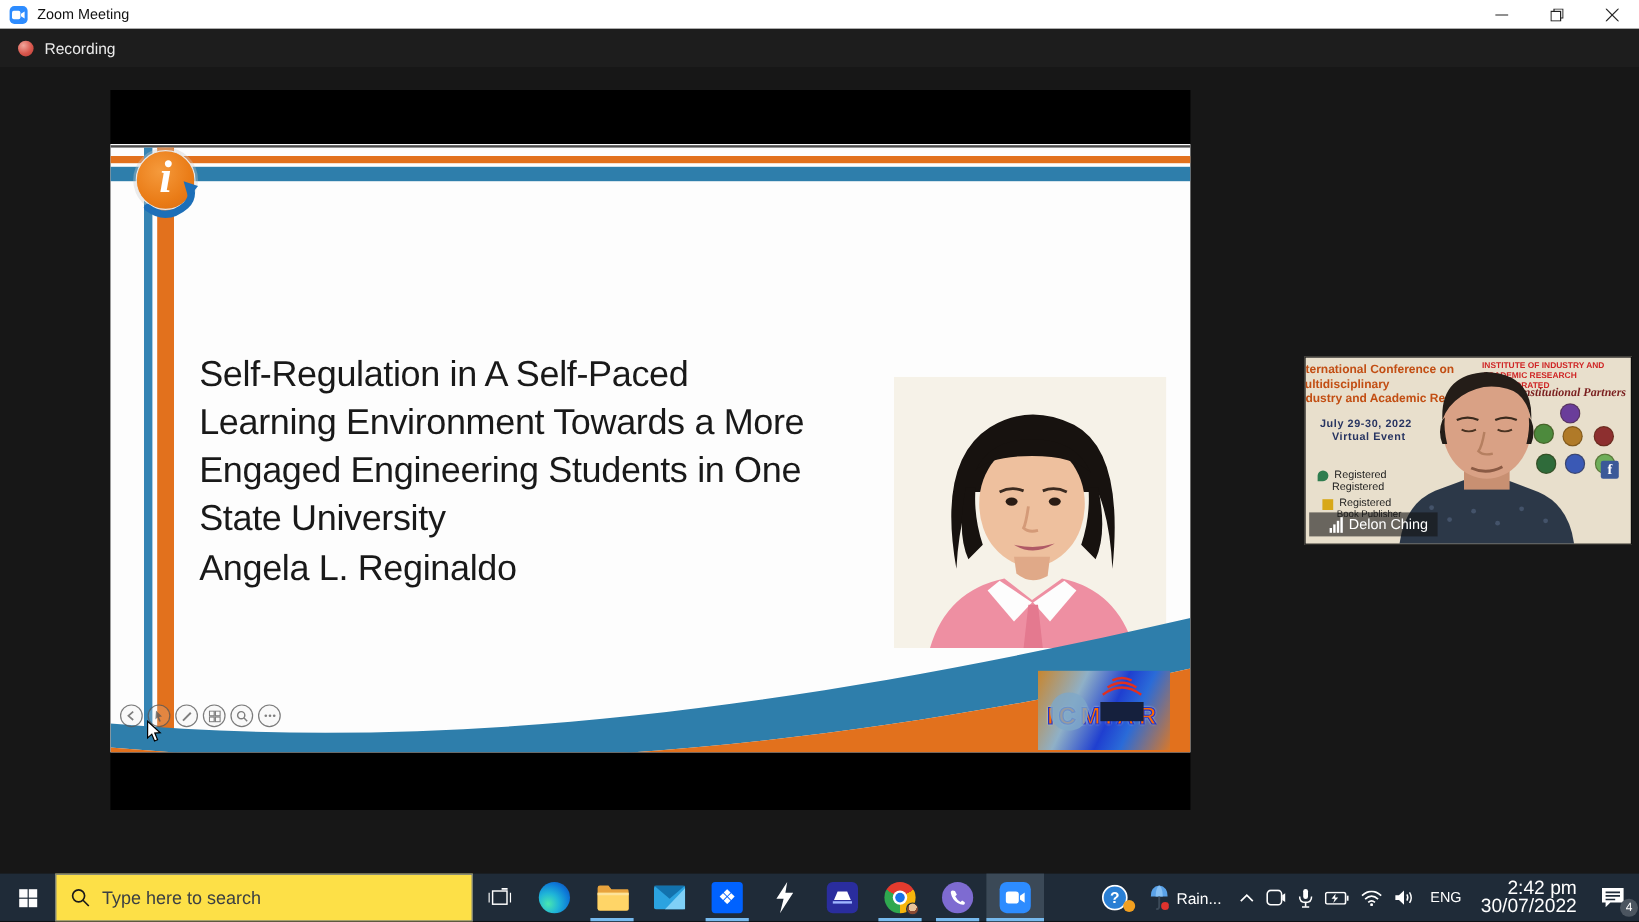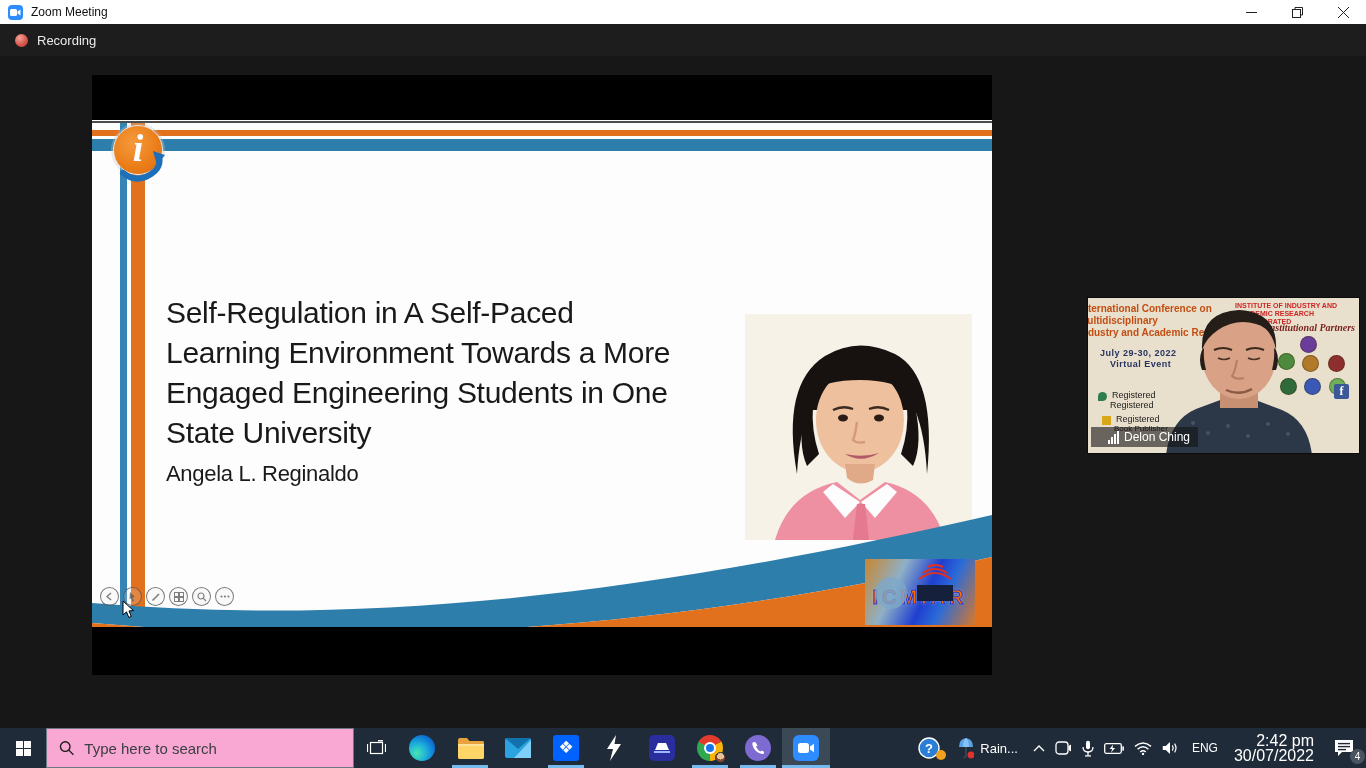--- a/index.html
+++ b/index.html
@@ -29,21 +29,21 @@
   .vline-blue { position:absolute; left:28px; top:3px; width:7px; height:500px; background:#3584b4; }
   .vline-orange { position:absolute; left:39px; top:3px; width:14px; height:503px; background:#e2711d; }
 
   .corner-logo { position:absolute; left:17px; top:3px; width:60px; height:62px; }
   .corner-logo .disc { position:absolute; left:4px; top:2px; width:50px; height:50px; border-radius:50%;
         background:radial-gradient(circle at 40% 35%, #f59a3c 0%, #ea7c17 60%, #d96a10 100%);
         border:1px solid #e8e8e8; box-shadow:0 0 0 2px rgba(200,200,200,.35); display:flex; align-items:center; justify-content:center; }
   .corner-logo .iletter { font-family:"Liberation Serif", serif; font-style:italic; font-weight:bold; font-size:38px; color:#fff; margin-top:-4px; }
 
   .slide-title { position:absolute; left:74px; top:173px; width:620px; color:#191919; font-size:30px; line-height:40px; letter-spacing:-.3px; }
-  .slide-author { margin-top:6px; font-size:22px; line-height:30px; color:#191919; }
+  .slide-author { margin-top:6px; font-size:30px; line-height:30px; color:#191919; }
 
   .portrait { position:absolute; left:653px; top:194px; width:227px; height:226px; }
 
   .wave-svg { position:absolute; left:0; bottom:0; width:900px; height:152px; }
 
   .icmiar-box { position:absolute; left:773px; bottom:2px; width:110px; height:66px;
         background:linear-gradient(115deg,#c8862f 0%, #8fb0c7 30%, #1f3fd0 55%, #2a6bd8 70%, #d8782a 100%);
         display:flex; align-items:flex-end; justify-content:center; }
   .icmiar-text { font-size:20px; font-weight:bold; letter-spacing:4px; color:#ff6a00;
         -webkit-text-stroke:1px #2033cc; text-shadow:0 0 2px #ffffff; margin-bottom:16px; }
@@ -71,21 +71,21 @@
   .name-tag { position:absolute; left:3px; bottom:6px; background:rgba(20,20,20,.6); display:flex; align-items:center; padding:3px 8px 3px 17px; }
   .name-tag .bars { display:flex; align-items:flex-end; gap:1px; margin-right:5px; }
   .name-tag .bars i { display:block; width:2px; background:#fff; }
   .name-tag span { color:#fff; font-size:12px; }
 
   
   .taskbar { position:absolute; left:0; bottom:0; width:1366px; height:40px; background:#1f2b38; display:flex; align-items:center; }
   .start-btn { width:46px; height:40px; display:flex; align-items:center; justify-content:center; }
   .win-logo { display:grid; grid-template-columns:7px 7px; grid-template-rows:7px 7px; gap:1px; }
   .win-logo i { background:#fdfdfd; display:block; }
-  .search-box { width:308px; height:40px; background:#f9a8d4; border:1px solid #6d7780; display:flex; align-items:center; }
+  .search-box { width:348px; height:40px; background:#fde047; border:1px solid #6d7780; display:flex; align-items:center; }
   .search-box svg { margin-left:12px; }
   .search-box input { border:0; outline:0; background:transparent; font-size:15px; color:#333; margin-left:10px; width:280px; font-family:"Liberation Sans", sans-serif; }
   .search-box input::placeholder { color:#3c4043; opacity:1; }
   .taskview-btn { width:44px; height:40px; display:flex; align-items:center; justify-content:center; }
   .app-btn { width:48px; height:40px; position:relative; display:flex; align-items:center; justify-content:center; }
   .app-btn.active { background:#3b4957; }
   .app-btn .runline { position:absolute; bottom:0; left:6px; right:6px; height:3px; background:#76b9ed; }
   .app-btn.active .runline { left:0; right:0; }
 
   .ic-edge { width:26px; height:26px; border-radius:50%;

